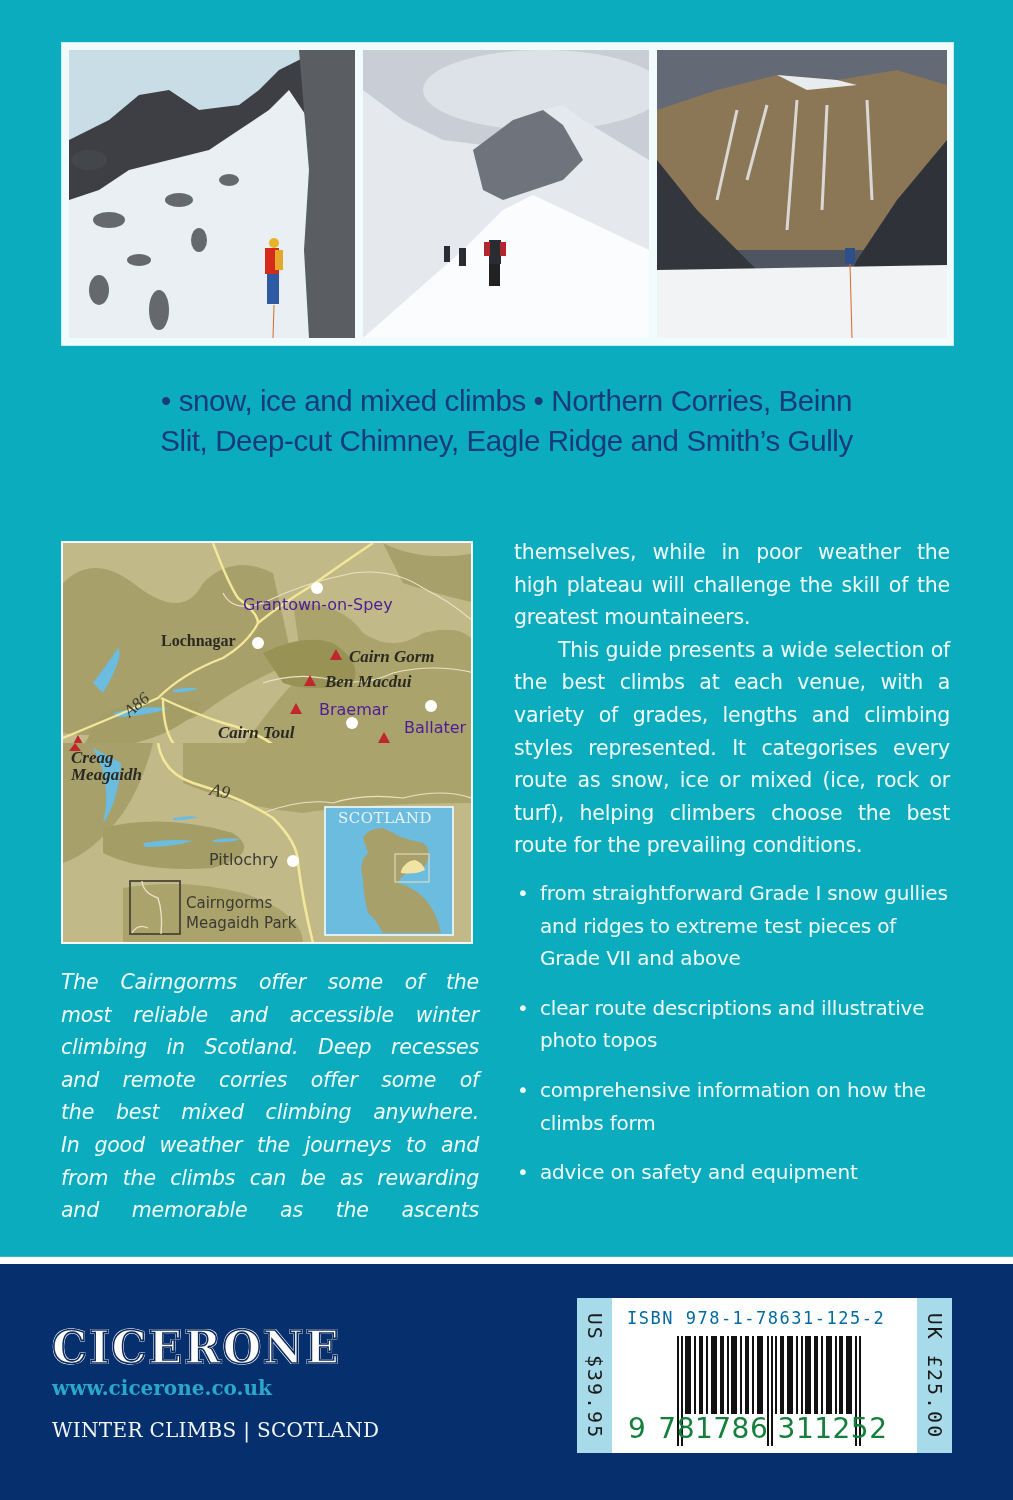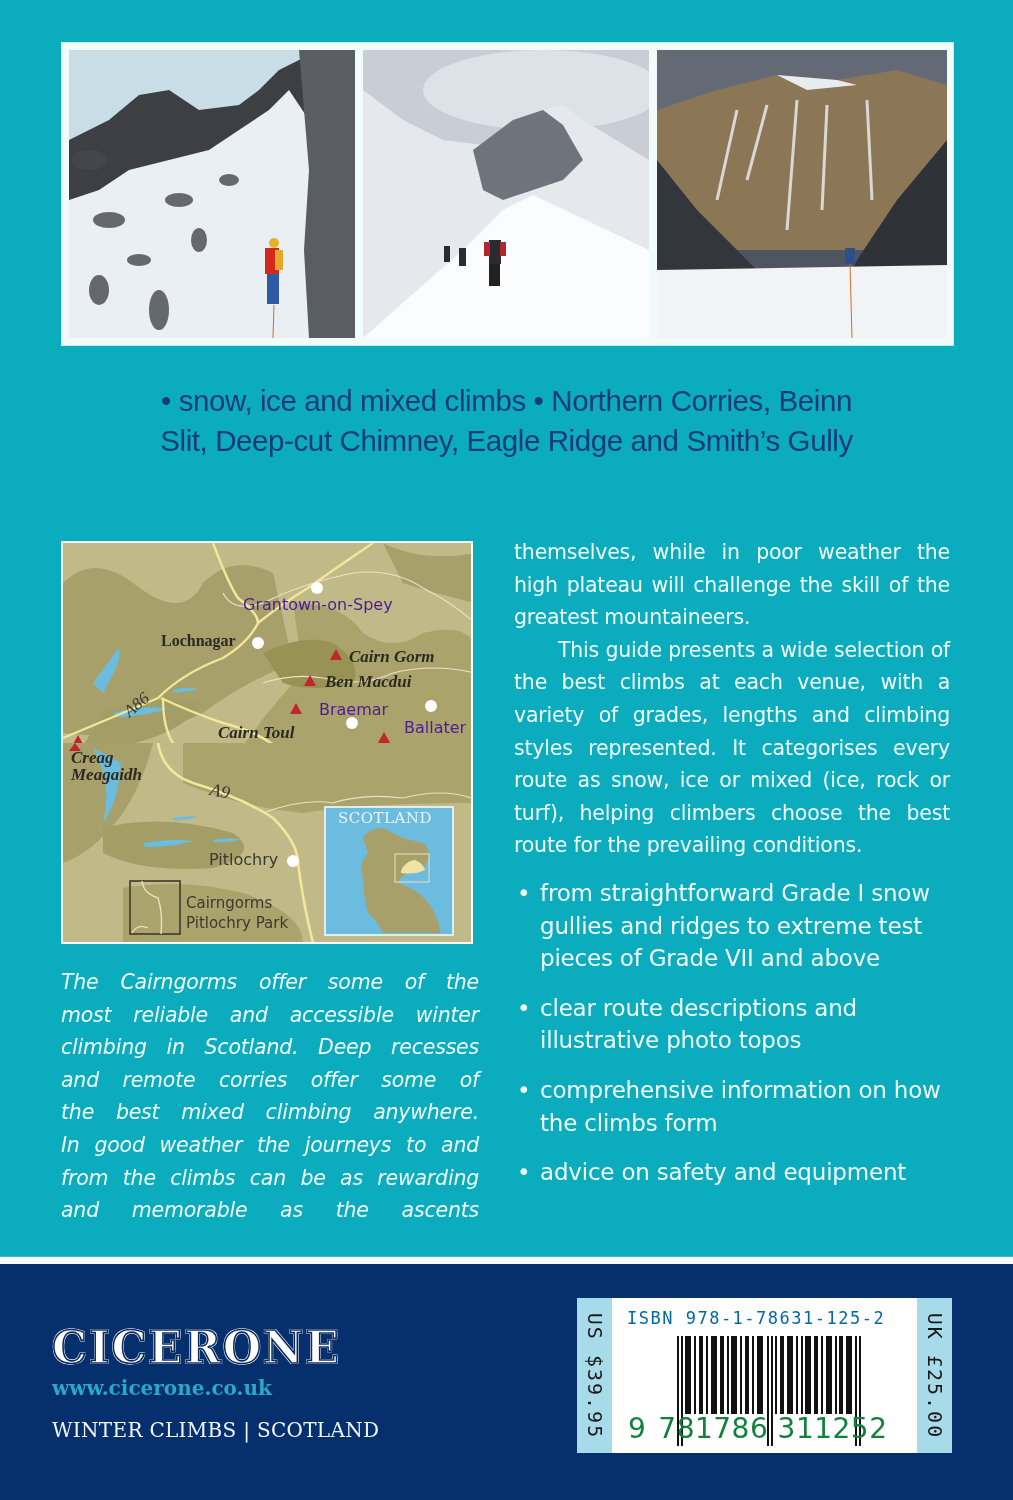--- a/index.html
+++ b/index.html
@@ -24,21 +24,21 @@
   .map .road { font-style:italic; font-size:17px; font-family:"Liberation Serif", serif; color:#3a3a32; }
 
   .body-text { position:absolute; color:#f2fbfc; font-family:"DejaVu Sans", sans-serif; font-size:20.5px; line-height:32.6px; text-align:justify; text-align-last:justify; letter-spacing:-0.2px; }
   .left-col { left:61px; top:966px; width:418px; }
   .right-col { left:514px; top:536px; width:436px; }
   .right-col p { text-align:justify; }
   .right-col p.last-line-left { text-align-last:left; }
   .right-col .indent { text-indent:44px; }
   .left-col p { text-align-last:justify;font-style:italic; }
 
-  .bullets { position:absolute; left:514px; top:877px; width:440px; color:#f2fbfc; font-family:"DejaVu Sans", sans-serif; font-size:23px; line-height:32.6px; list-style:none; letter-spacing:-0.2px; }
+  .bullets { position:absolute; left:514px; top:877px; width:440px; color:#f2fbfc; font-family:"DejaVu Sans", sans-serif; font-size:20px; line-height:32.6px; list-style:none; letter-spacing:-0.2px; }
   .bullets li { position:relative; padding-left:26px; margin-bottom:17px; }
   .bullets li::before { content:"•"; position:absolute; left:3px; top:0; }
 
   .white-stripe { position:absolute; left:0; top:1256px; width:1013px; height:8px; background:#fbfdfd; border-top:1px solid #3fb5c2; }
   .navy { position:absolute; left:0; top:1264px; width:1013px; height:236px; background:#062f6d; }
 
   .logo { position:absolute; left:52px; top:1322px; font-family:"DejaVu Serif", serif; font-size:44px; font-weight:bold; letter-spacing:2px; color:#ffffff; -webkit-text-stroke:1.6px #0b2a5e; text-shadow:0 0 0 #fff, 1px 1px 0 #fff, -1px -1px 0 #fff, 1px -1px 0 #fff, -1px 1px 0 #fff; }
   .url { position:absolute; left:52px; top:1376px; font-family:"DejaVu Serif", serif; font-weight:bold; font-size:20px; color:#29a9c7; }
   .series { position:absolute; left:52px; top:1418px; font-family:"DejaVu Serif", "Liberation Serif", serif; font-size:20px; color:#f2f6fb; letter-spacing:0.3px; }
 
@@ -208,21 +208,21 @@
   </svg>
   <span class="lbl peak" style="position:absolute;left:8px;top:6px;font-family:'Liberation Serif',serif;font-style:italic;font-weight:bold;font-size:17px;color:#2a2a22;line-height:17px;">
     <span style="display:block;">Creag</span>
     <span style="display:block;">Meagaidh</span>
   </span>
   <span style="position:absolute;left:147px;top:38px;font-family:'Liberation Serif',serif;font-style:italic;font-size:18px;color:#3a3a32;transform:rotate(12deg);">A9</span>
   <span style="position:absolute;left:146px;top:107px;font-family:'DejaVu Sans',sans-serif;font-size:16px;color:#3a3a32;">Pitlochry</span>
   <span style="position:absolute;left:275px;top:66px;font-family:'DejaVu Serif',serif;font-size:15px;color:#e8f4fa;letter-spacing:0.5px;">SCOTLAND</span>
   <span style="position:absolute;left:123px;top:150px;font-family:'DejaVu Sans',sans-serif;font-size:15px;line-height:20px;color:#3a3a32;">
     <span style="display:block;">Cairngorms</span>
-    <span style="display:block;">Pitlochry Park</span>
+    <span style="display:block;">Meagaidh Park</span>
   </span>
 </div>
 <div style="position:absolute;left:61px;top:541px;width:412px;height:403px;border:2px solid #f3fbfc;pointer-events:none;"></div>
 
 <div class="body-text left-col">
   <p>The Cairngorms offer some of the</p>
   <p>most reliable and accessible winter</p>
   <p>climbing in Scotland. Deep recesses</p>
   <p>and remote corries offer some of</p>
   <p>the best mixed climbing anywhere.</p>

